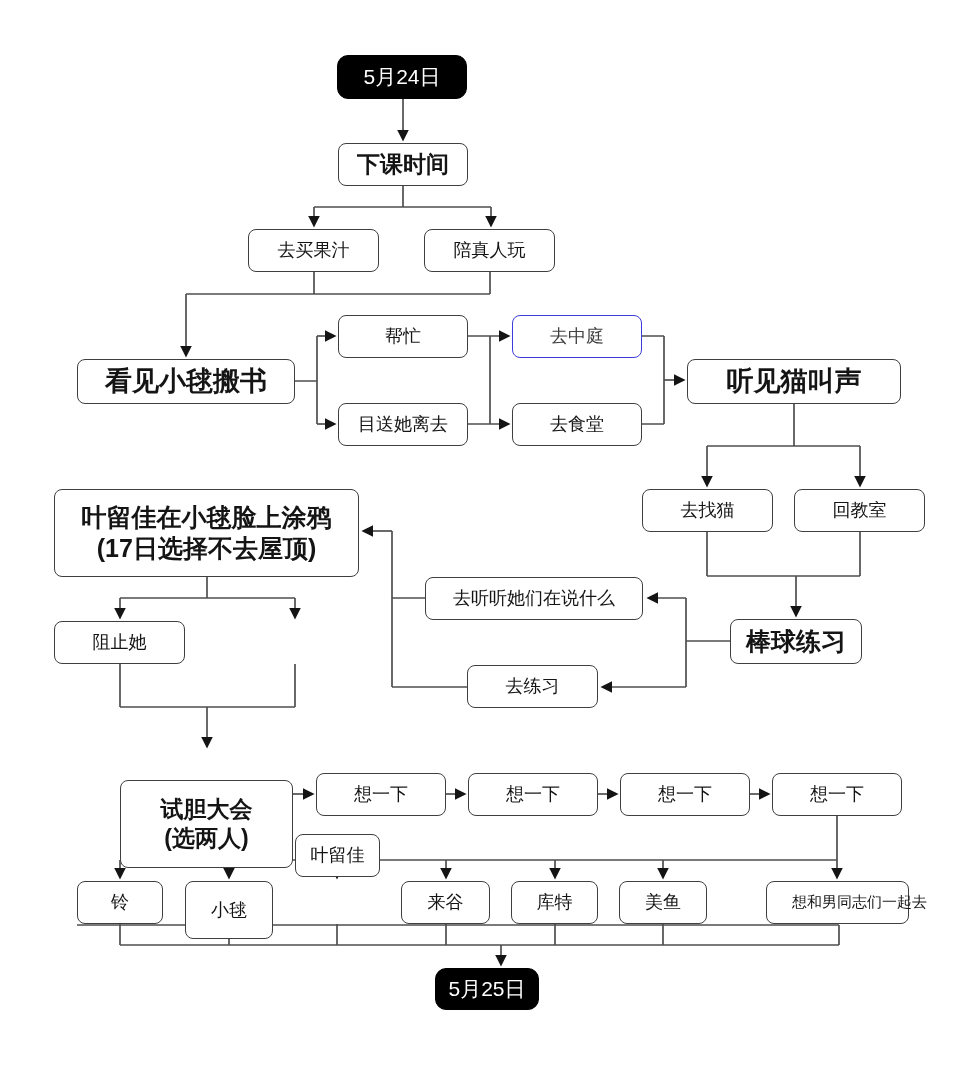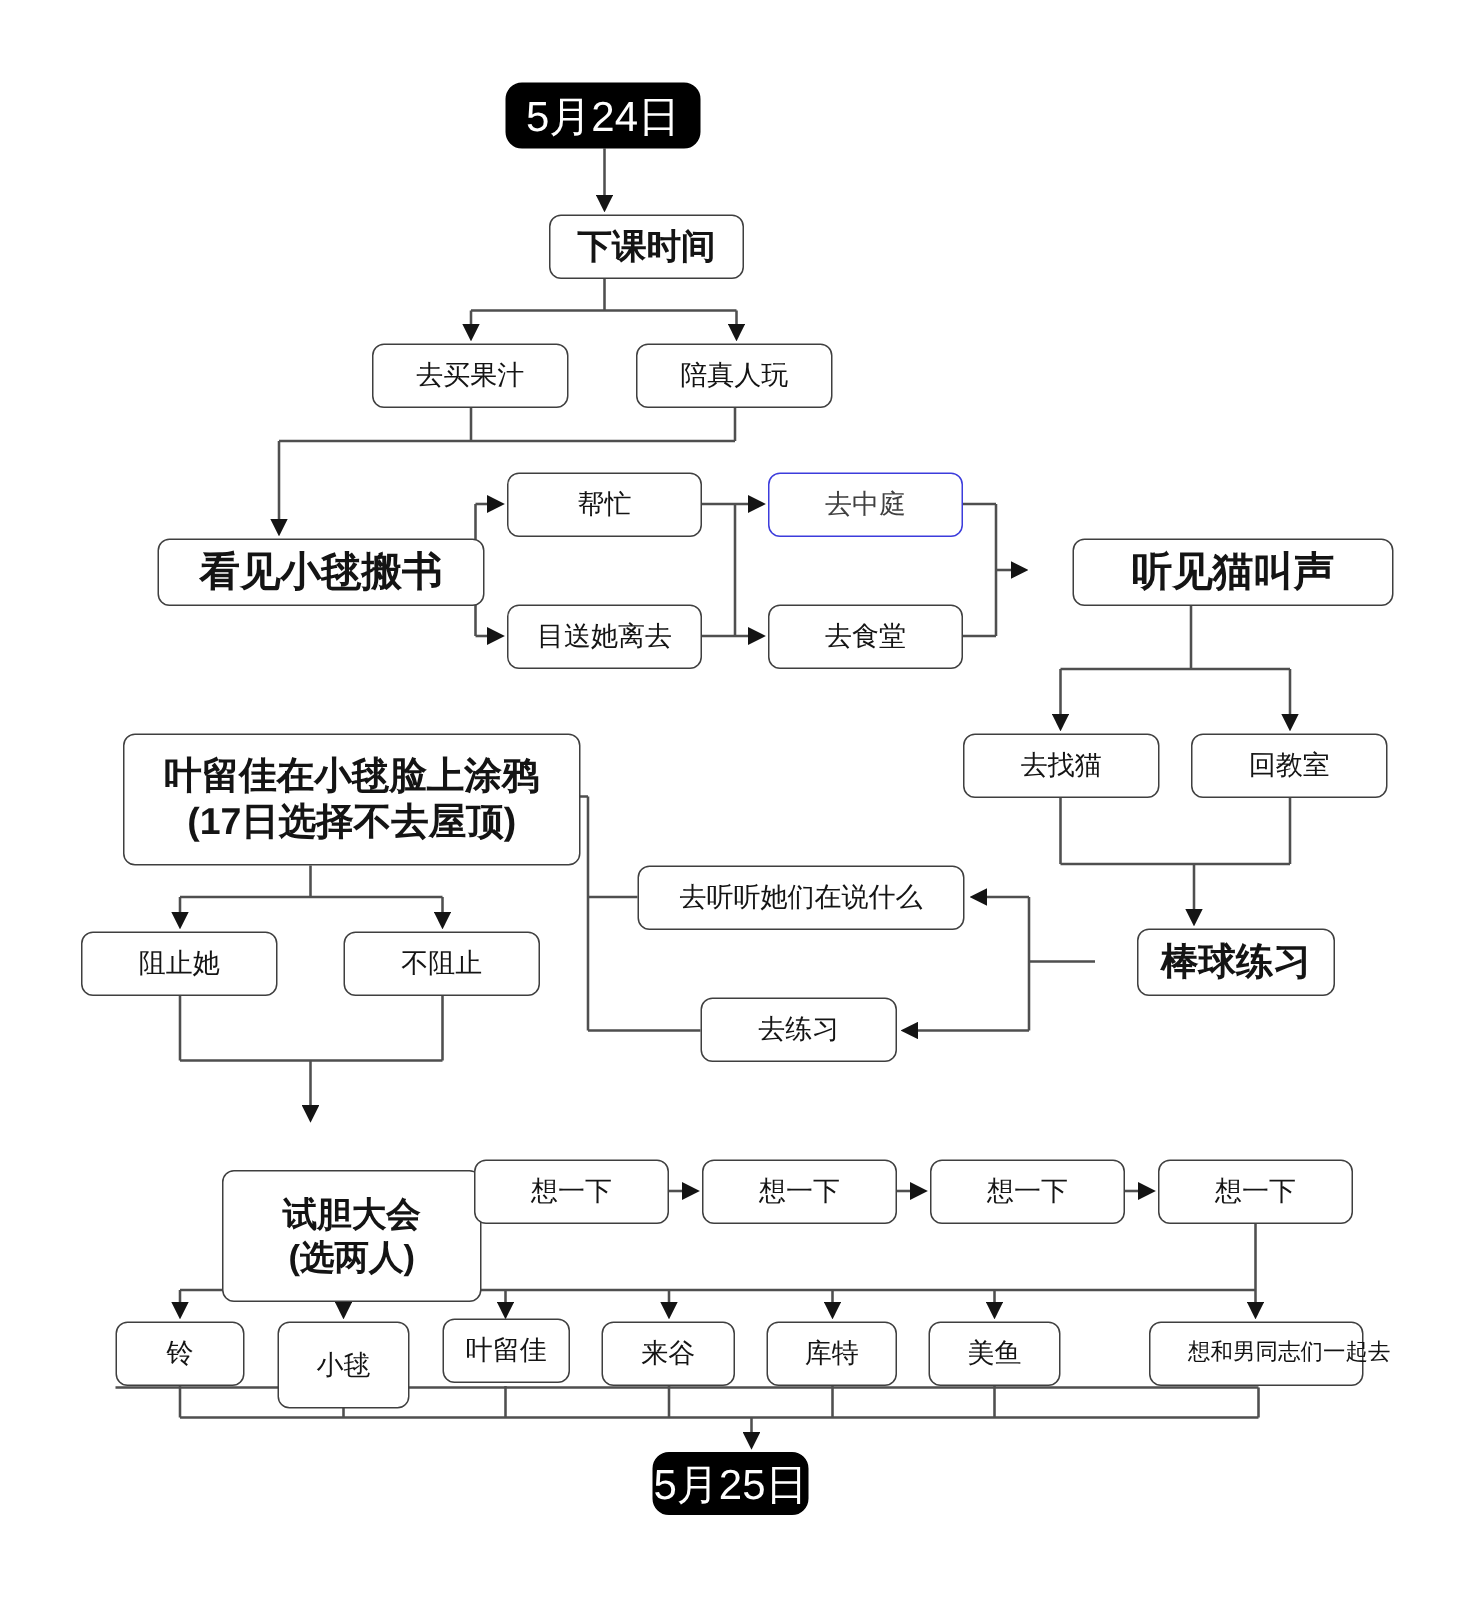--- a/index.html
+++ b/index.html
@@ -7,26 +7,26 @@
     position:relative;width:980px;height:1067px;background:#ffffff;overflow:hidden;
     font-family:"Liberation Sans","DejaVu Sans",sans-serif;
   }
   .connectors{position:absolute;left:0;top:0;z-index:0;}
   .node{
     position:absolute;z-index:1;box-sizing:border-box;
     display:flex;flex-direction:column;align-items:center;justify-content:center;
     background:#ffffff;border:1.6px solid #3f3f3f;border-radius:8px;
     color:#141414;font-size:18px;line-height:1.25;text-align:center;white-space:nowrap;
   }
-  .bold{font-weight:bold;margin-left:28px;}
+  .bold{font-weight:bold;}
   .xl{font-size:27px;}
   .lg{font-size:25px;}
   .md{font-size:23px;}
   .small{font-size:15px;padding-left:44px;}
-  .day{background:#000000;border-color:#000000;color:#ffffff;font-size:28px;border-radius:11px;}
+  .day{background:#000000;border-color:#000000;color:#ffffff;font-size:21px;border-radius:11px;}
   .blue{border-color:#3c3cdc;color:#404040;}
 </style>
 </head>
 <body>
 
 <div class="canvas">
 
   <svg class="connectors" width="980" height="1067" viewBox="0 0 980 1067">
     <defs>
       <marker id="ah" viewBox="0 0 10 10" refX="7" refY="5" markerWidth="7" markerHeight="7" orient="auto-start-reverse">
@@ -110,35 +110,34 @@
     <span>(17日选择不去屋顶)</span>
   </div>
 
   <div class="node" style="left:425px;top:577px;width:218px;height:43px">去听听她们在说什么</div>
 
   <div class="node bold lg" style="left:730px;top:619px;width:132px;height:45px">棒球练习</div>
 
   <div class="node" style="left:467px;top:665px;width:131px;height:43px">去练习</div>
 
   <div class="node" style="left:54px;top:621px;width:131px;height:43px">阻止她</div>
-  <div class="node" style="left:229px;top:621px;width:131px;height:43px">不阻止</div>
 
   <div class="node bold md" style="left:120px;top:780px;width:173px;height:88px">
     <span>试胆大会</span>
     <span>(选两人)</span>
   </div>
 
   <div class="node" style="left:316px;top:773px;width:130px;height:43px">想一下</div>
   <div class="node" style="left:468px;top:773px;width:130px;height:43px">想一下</div>
   <div class="node" style="left:620px;top:773px;width:130px;height:43px">想一下</div>
   <div class="node" style="left:772px;top:773px;width:130px;height:43px">想一下</div>
 
   <div class="node" style="left:77px;top:881px;width:86px;height:43px">铃</div>
   <div class="node" style="left:185px;top:881px;width:88px;height:58px">小毬</div>
-  <div class="node" style="left:295px;top:879px;width:85px;height:43px">叶留佳</div>
+  <div class="node" style="left:295px;top:834px;width:85px;height:43px">叶留佳</div>
   <div class="node" style="left:401px;top:881px;width:89px;height:43px">来谷</div>
   <div class="node" style="left:511px;top:881px;width:87px;height:43px">库特</div>
   <div class="node" style="left:619px;top:881px;width:88px;height:43px">美鱼</div>
   <div class="node small" style="left:766px;top:881px;width:143px;height:43px">想和男同志们一起去</div>
 
   <div class="node day" style="left:435px;top:968px;width:104px;height:42px">5月25日</div>
 
 </div>
 
 </body></html>

